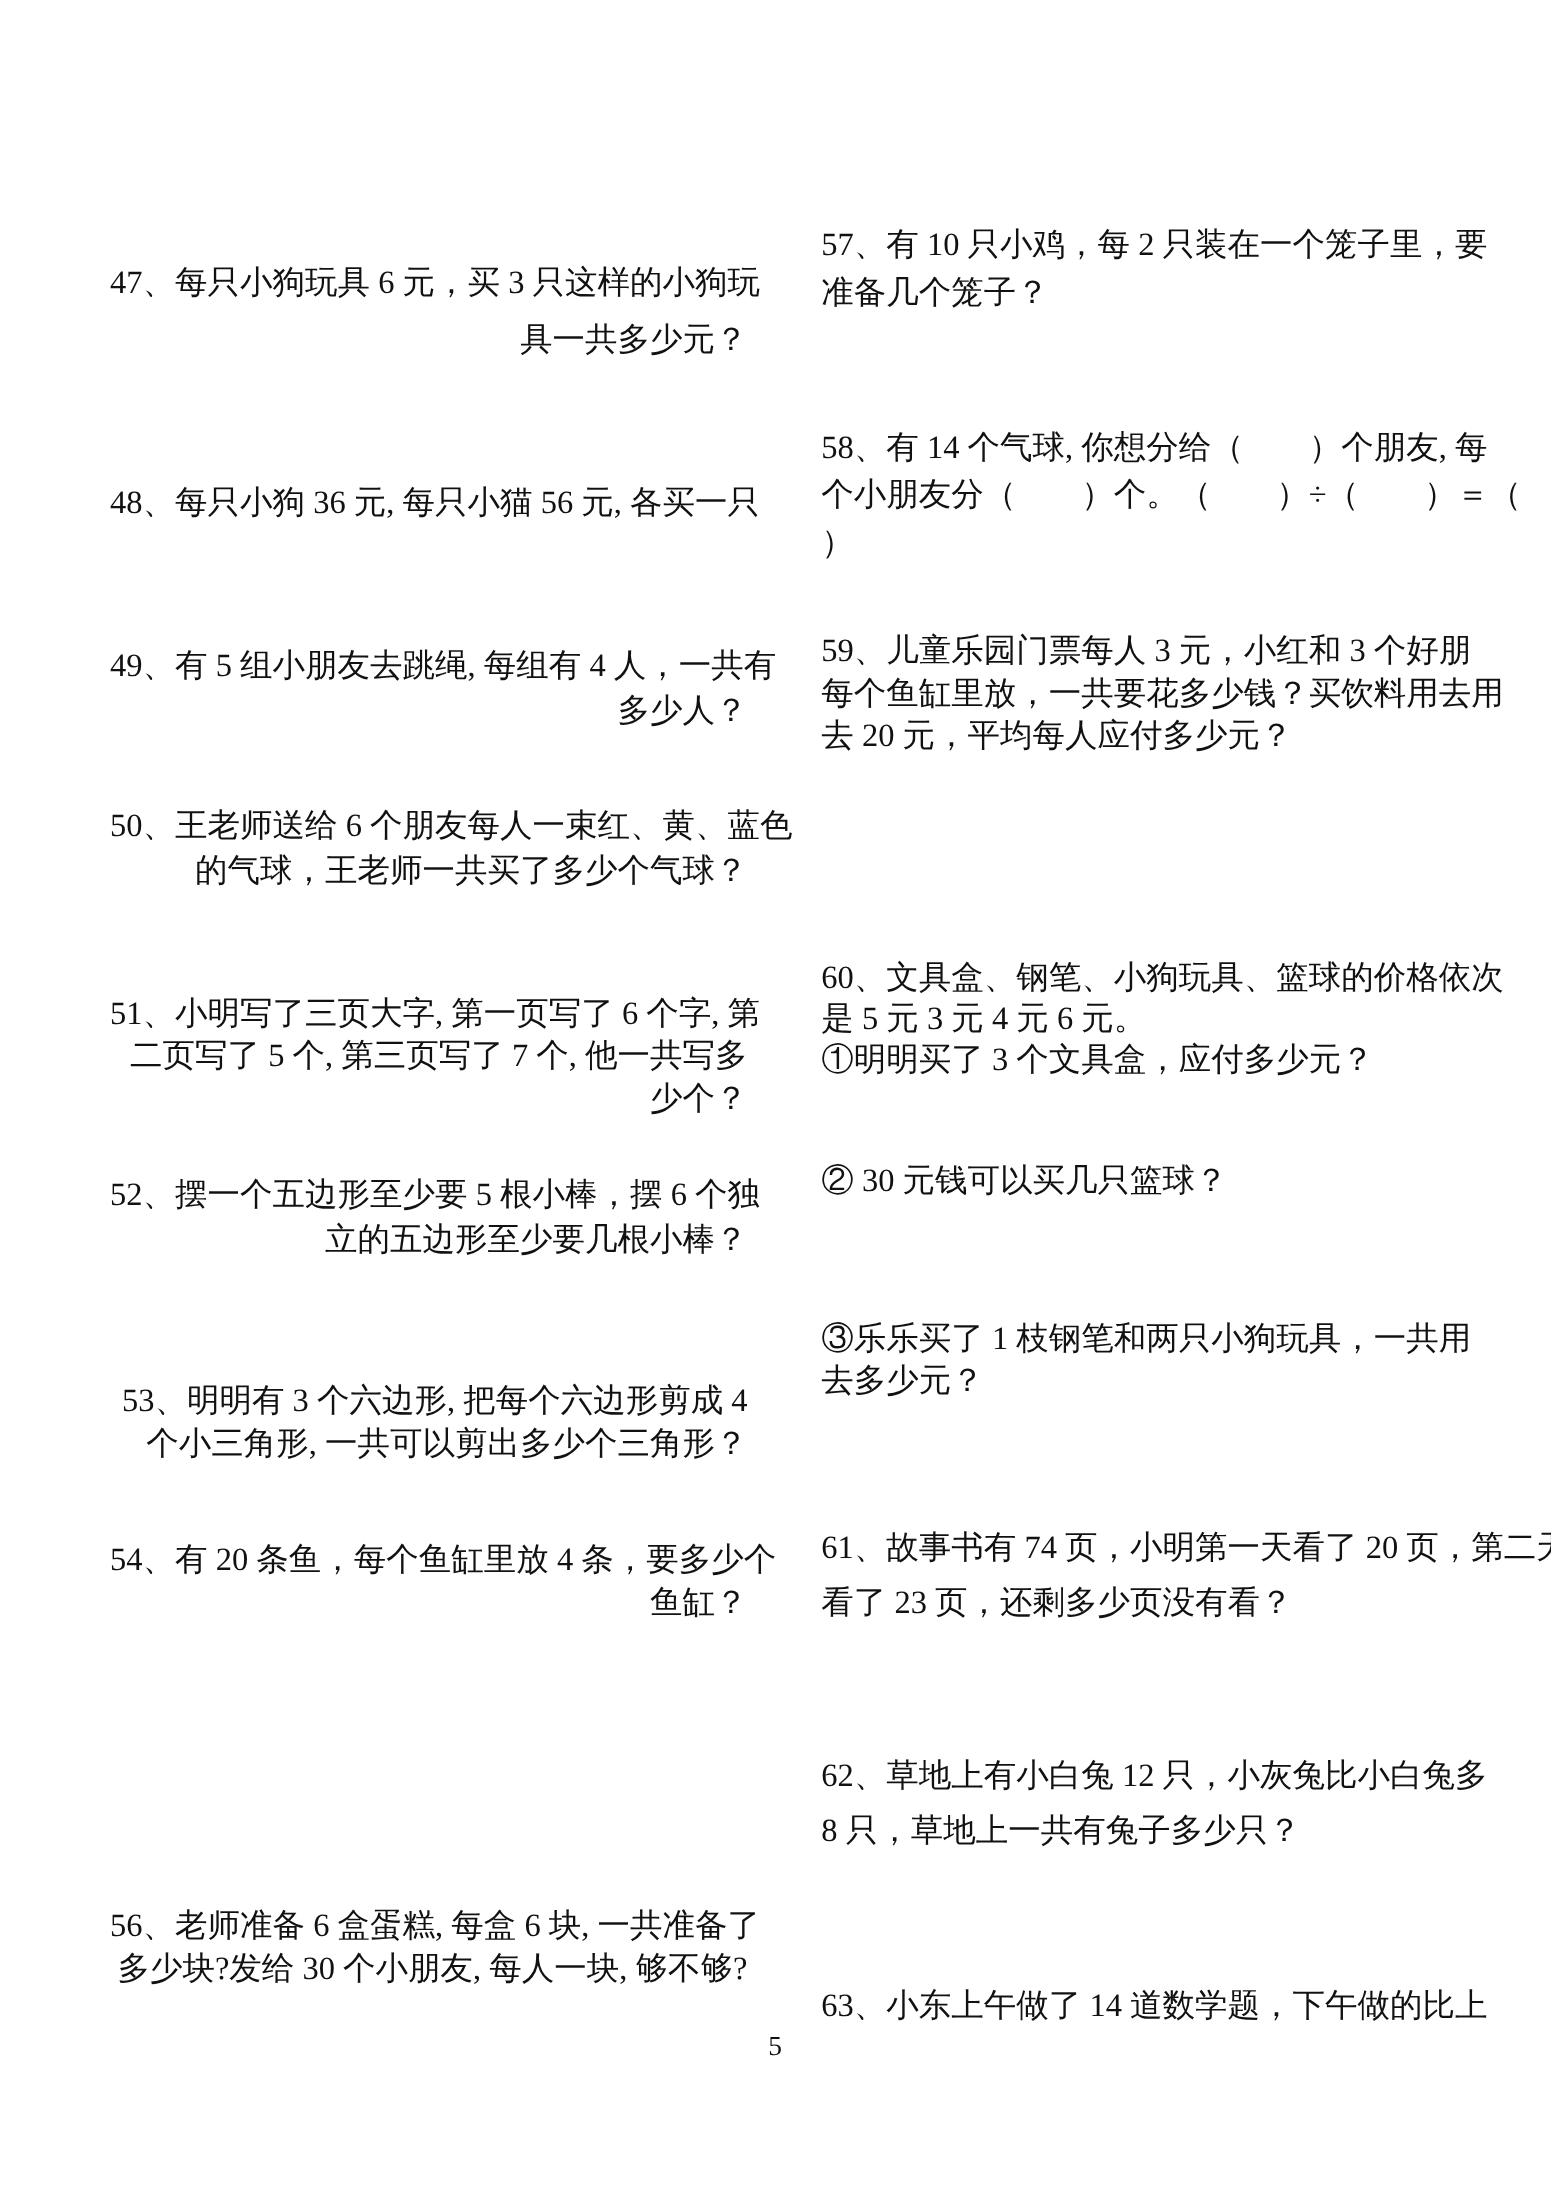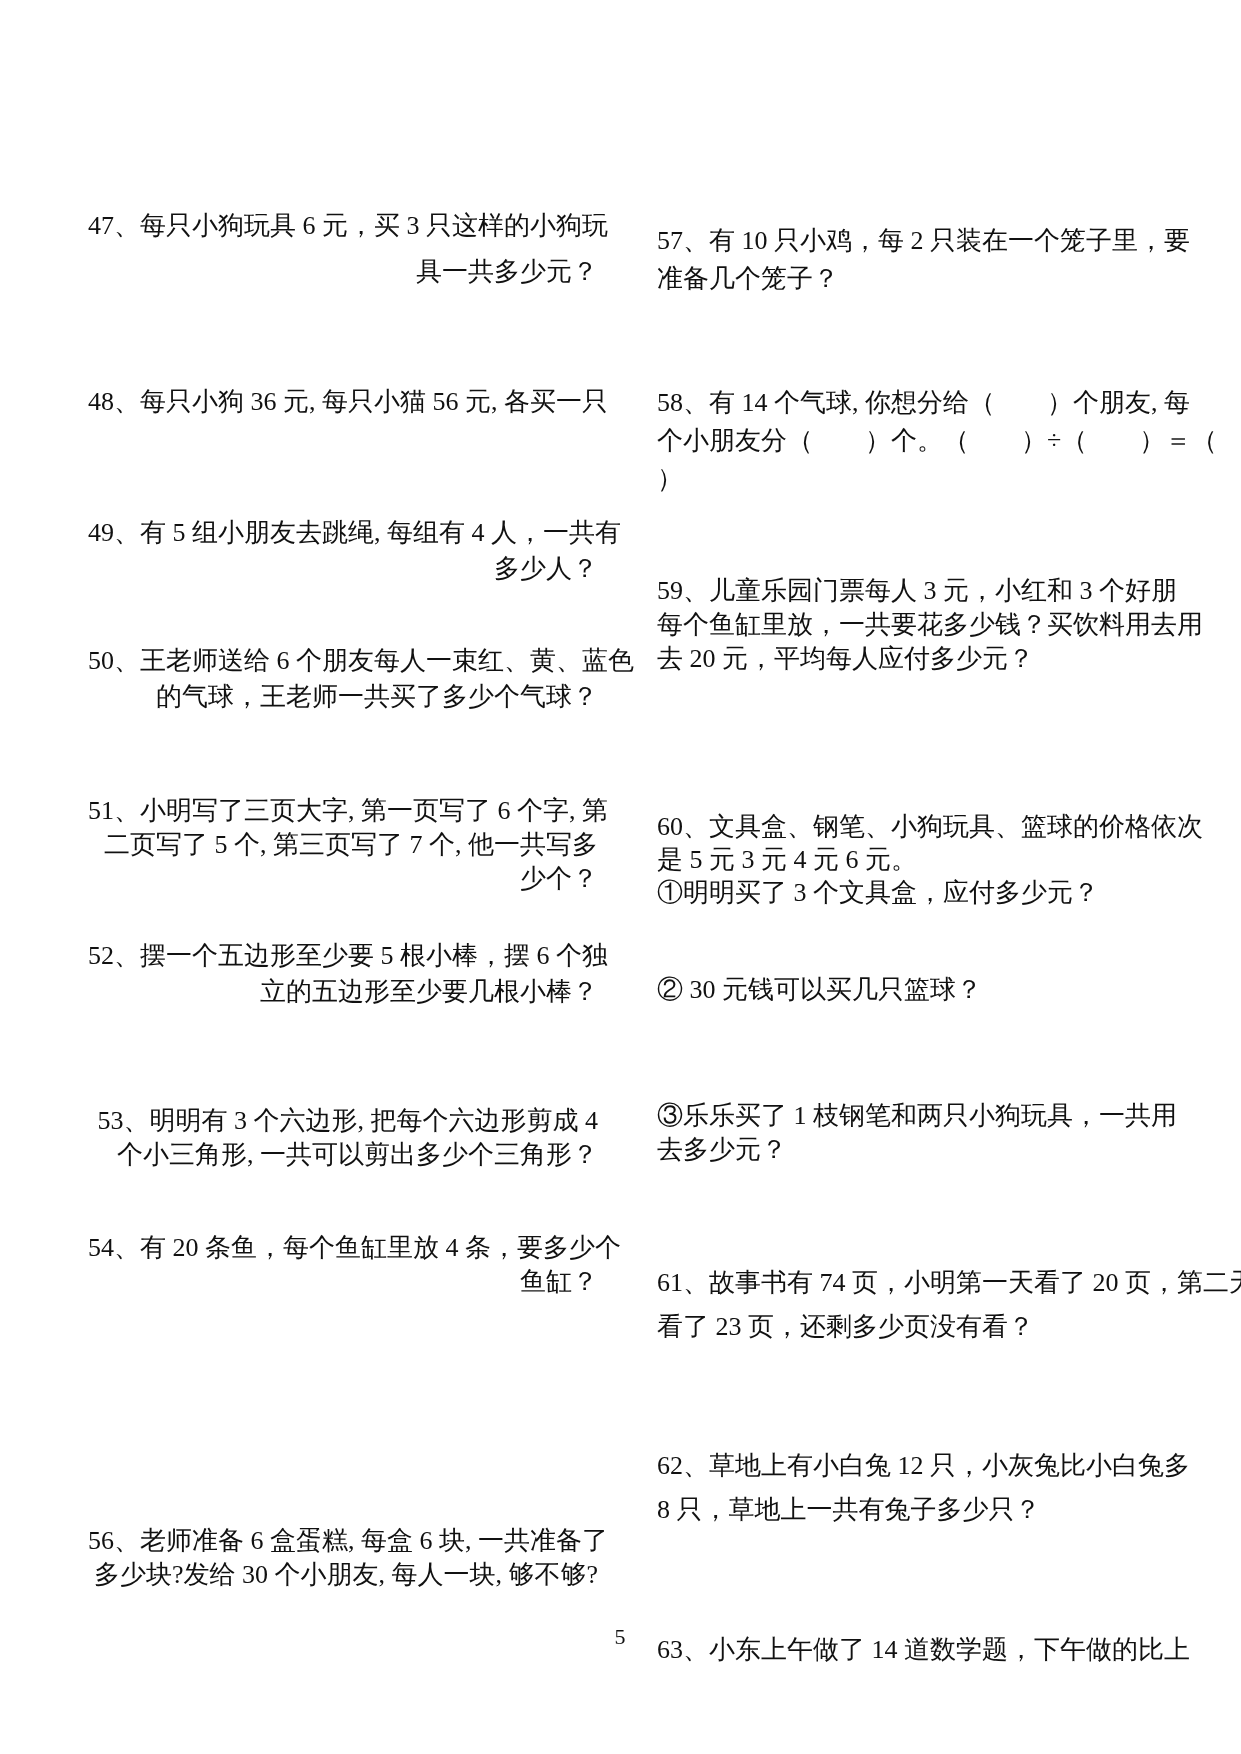--- a/index.html
+++ b/index.html
@@ -18,21 +18,21 @@
   }
   .problem {
     position: absolute;
     width: 510px;
     font-size: 26px;
   }
   .problem .line {
     white-space: nowrap;
   }
   .col-left  { left: 88px; text-align: right; }
-  .col-right { left: 657px; margin-top: 45px; }
+  .col-right { left: 657px; }
   .page-number {
     position: absolute;
     left: 560px;
     width: 120px;
     text-align: center;
     font-size: 22px;
     top: 1624px;
   }
 </style>
 </head>
@@ -90,21 +90,21 @@
     <div class="line">57、有 10 只小鸡，每 2 只装在一个笼子里，要</div>
     <div class="line">准备几个笼子？</div>
   </div>
 
   <div class="problem col-right" style="top:339px; line-height:38px">
     <div class="line">58、有 14 个气球, 你想分给（　　）个朋友, 每</div>
     <div class="line">个小朋友分（　　）个。（　　）÷（　　）＝（</div>
     <div class="line">）</div>
   </div>
 
-  <div class="problem col-right" style="top:529px; line-height:34px">
+  <div class="problem col-right" style="top:504px; line-height:34px">
     <div class="line">59、儿童乐园门票每人 3 元，小红和 3 个好朋</div>
     <div class="line">每个鱼缸里放，一共要花多少钱？买饮料用去用</div>
     <div class="line">去 20 元，平均每人应付多少元？</div>
   </div>
 
   <div class="problem col-right" style="top:765px; line-height:33px">
     <div class="line">60、文具盒、钢笔、小狗玩具、篮球的价格依次</div>
     <div class="line">是 5 元 3 元 4 元 6 元。</div>
     <div class="line">①明明买了 3 个文具盒，应付多少元？</div>
   </div>

